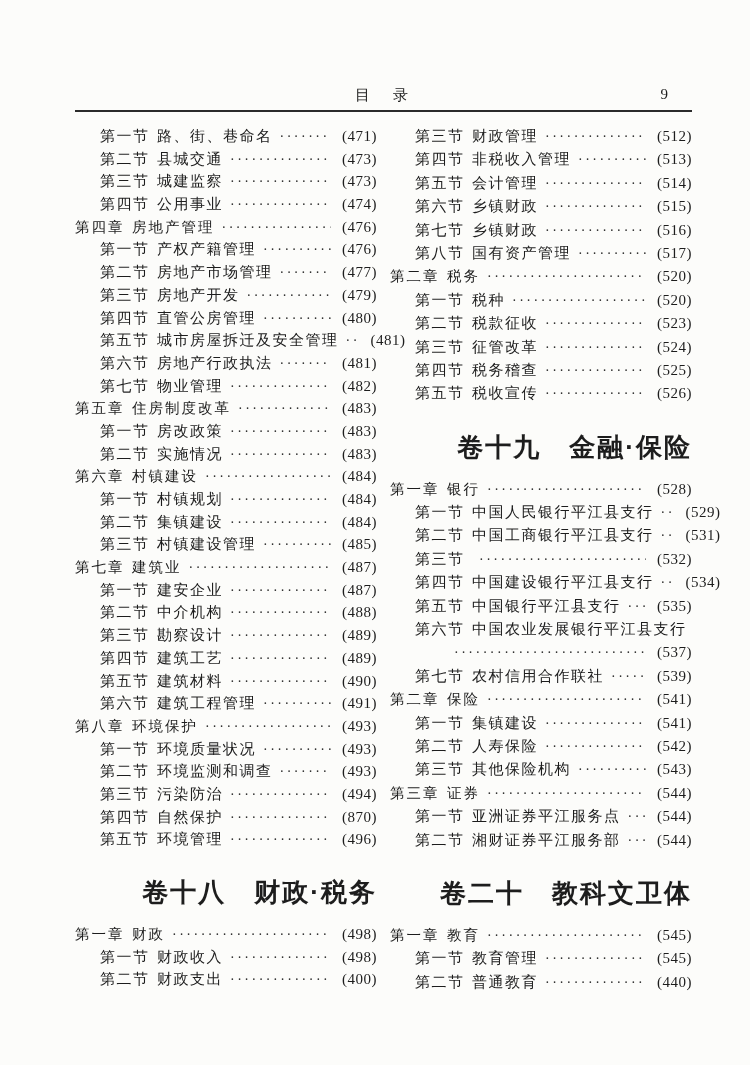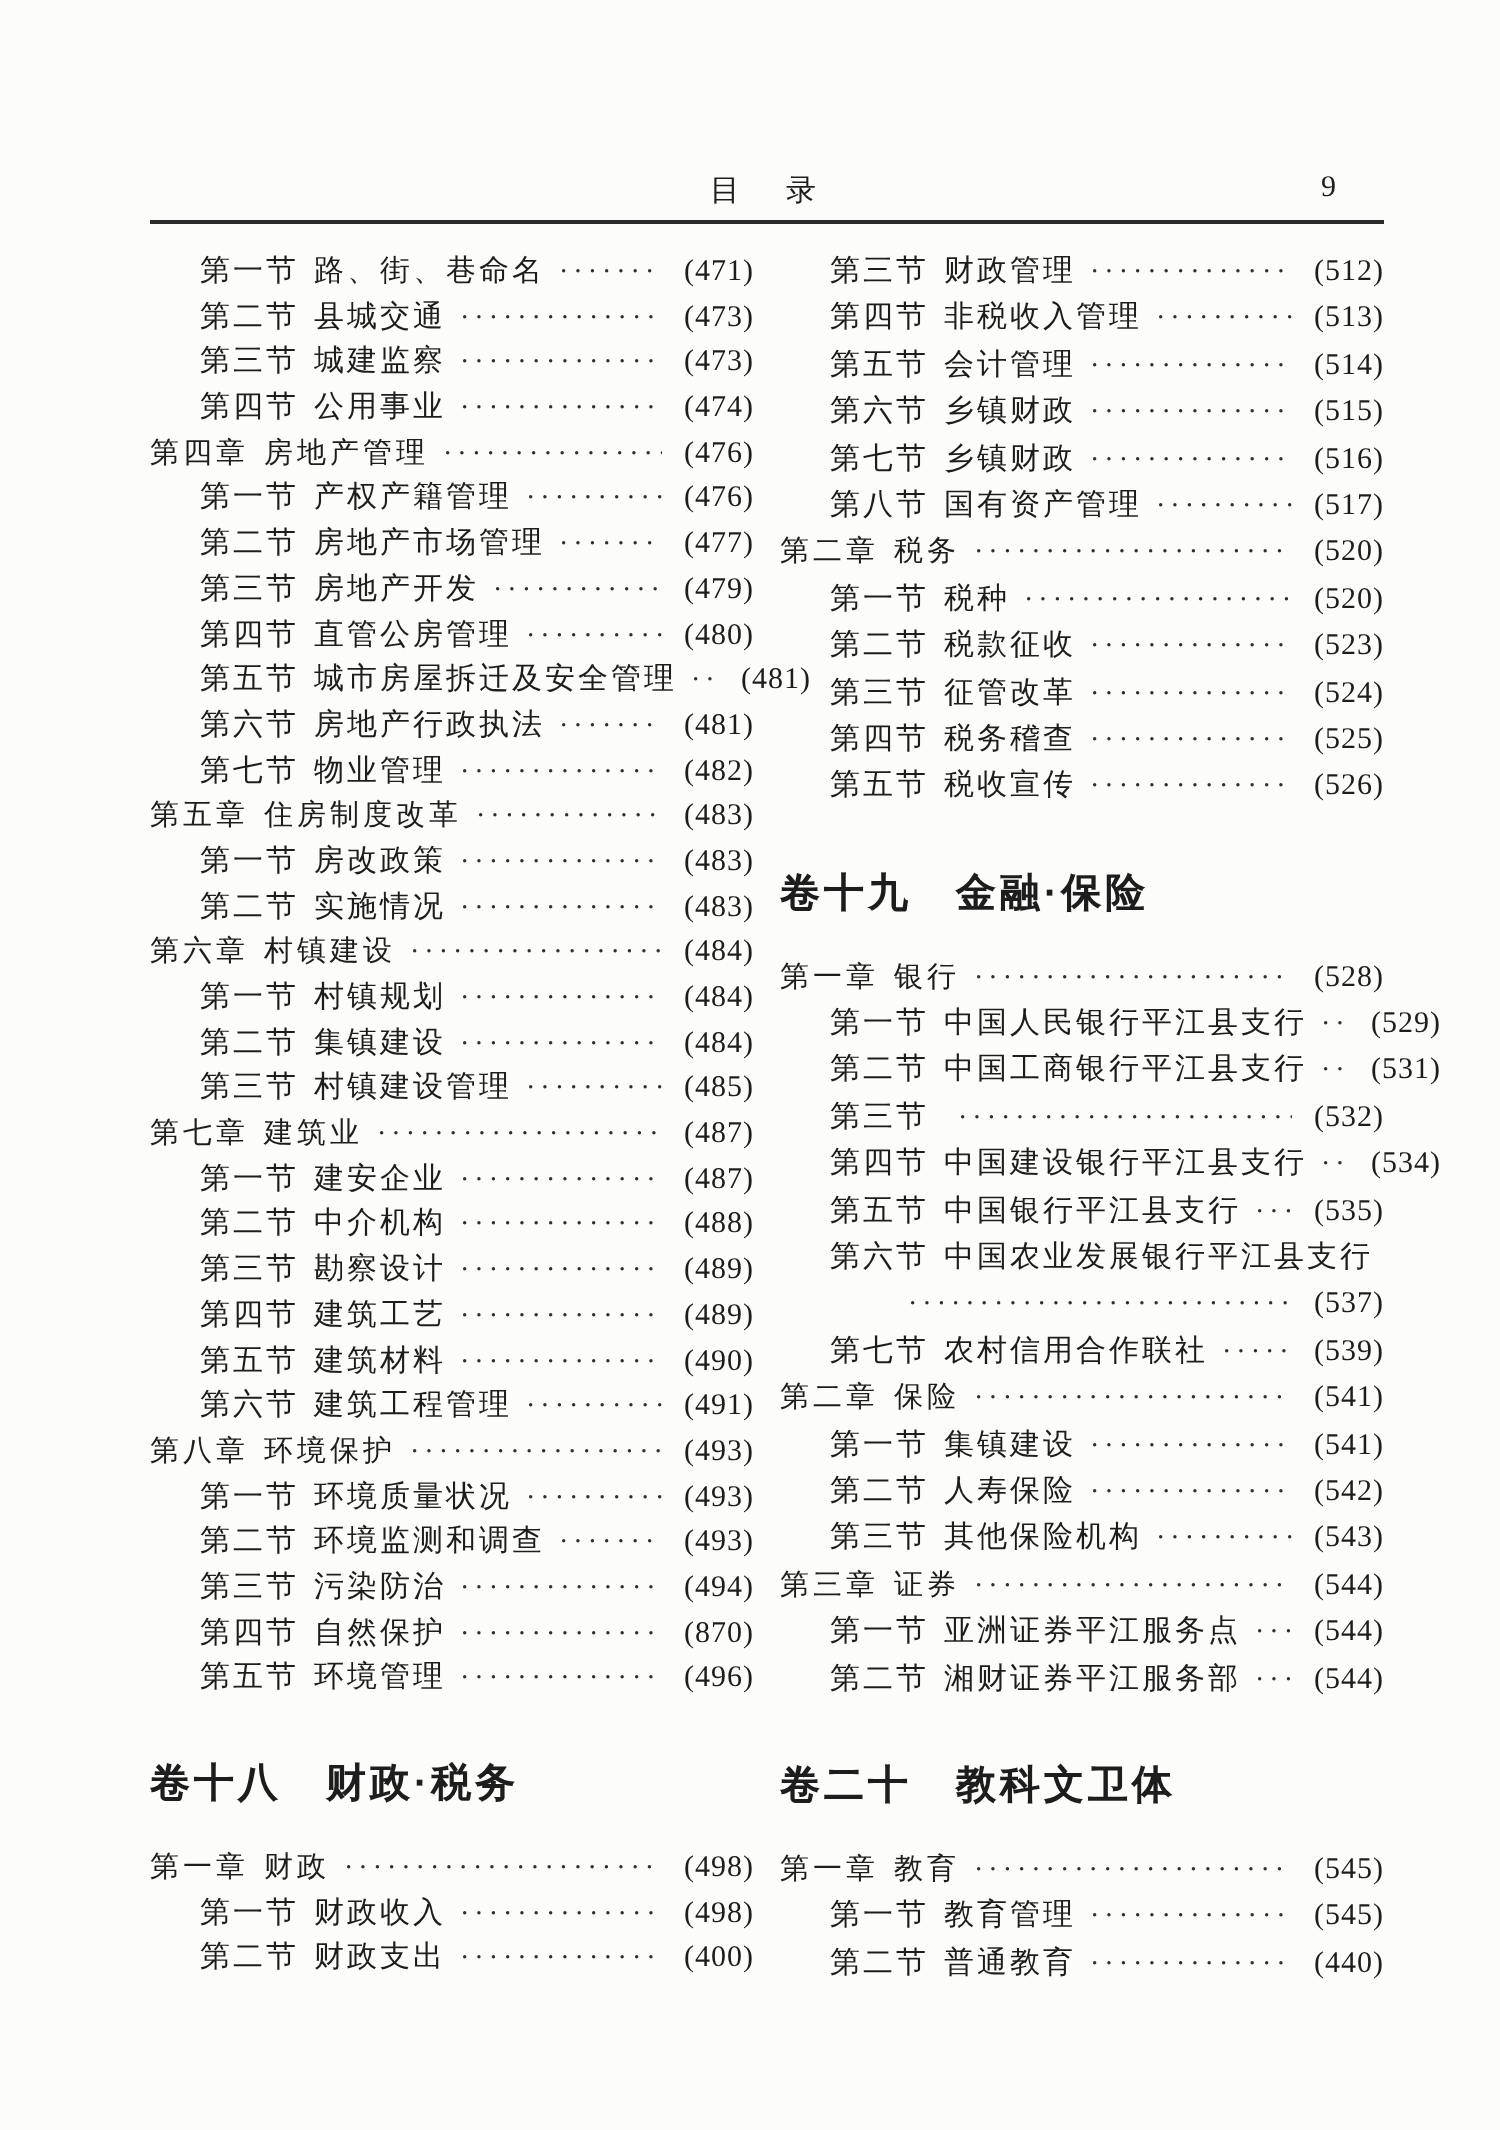--- a/index.html
+++ b/index.html
@@ -95,24 +95,24 @@
     text-align: right;
     letter-spacing: 0.5px;
   }
   
   .toc-row.wrap-line1 { }
   .toc-row.wrap-line2 { padding-left: 57px; }
   
   .volume-heading {
     font-family: "Liberation Sans", "DejaVu Sans", sans-serif;
     font-weight: bold;
-    font-size: 20px;
+    font-size: 26px;
     height: 30px;
     line-height: 30px;
-    text-align: left;
+    text-align: right;
     letter-spacing: 2px;
     margin: 26px 0 16px 0;
     white-space: pre;
   }
 </style>
 </head>
 <body>
 
 <div class="page">
   <div class="page-header">

